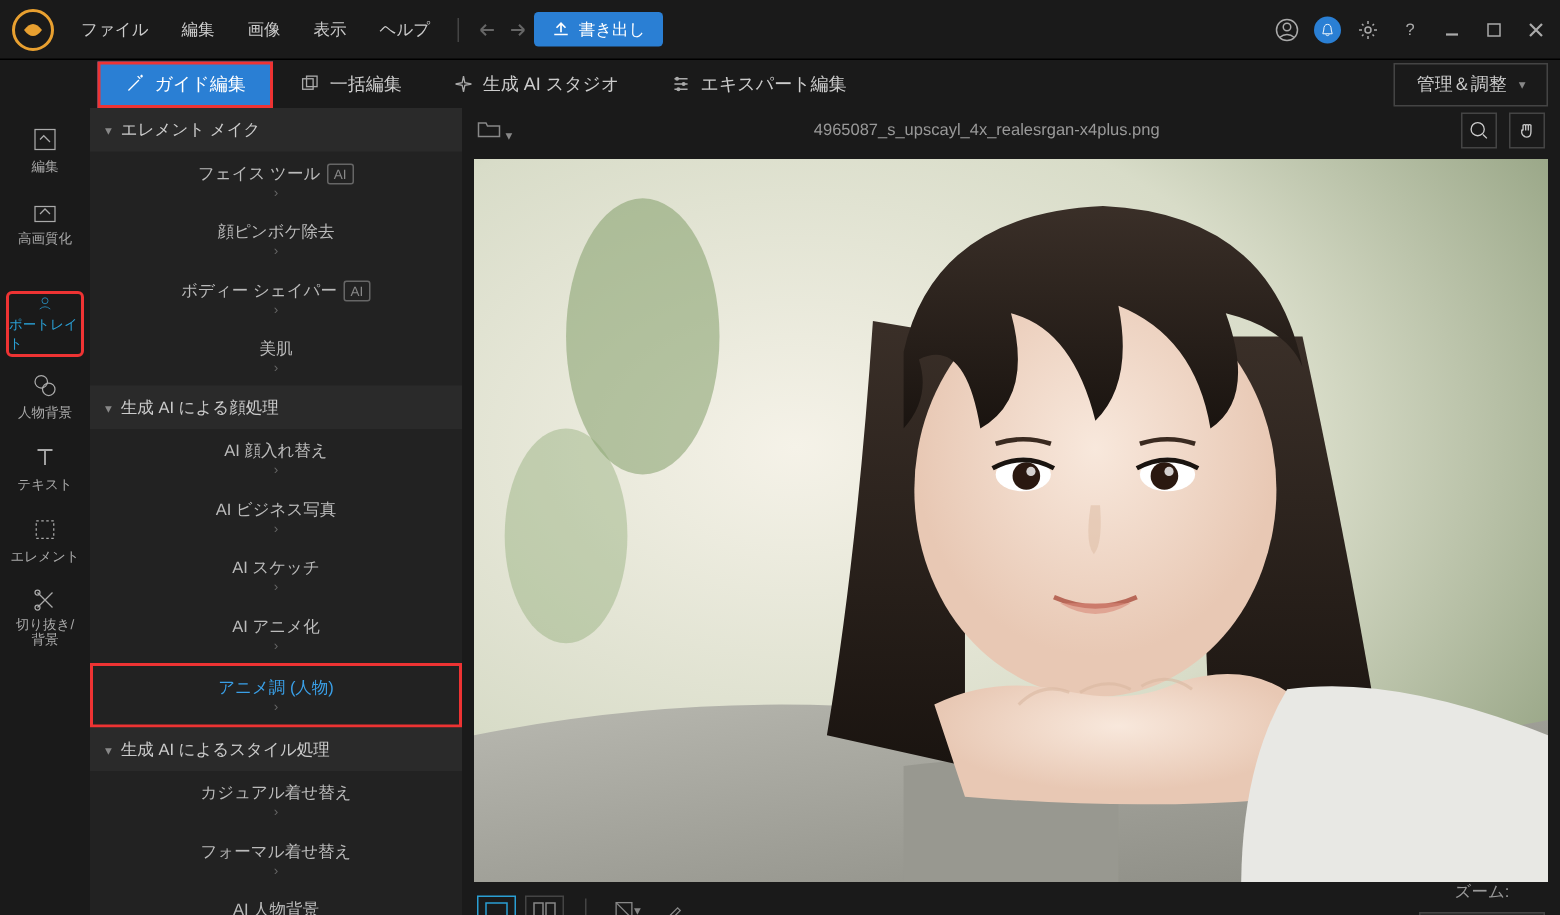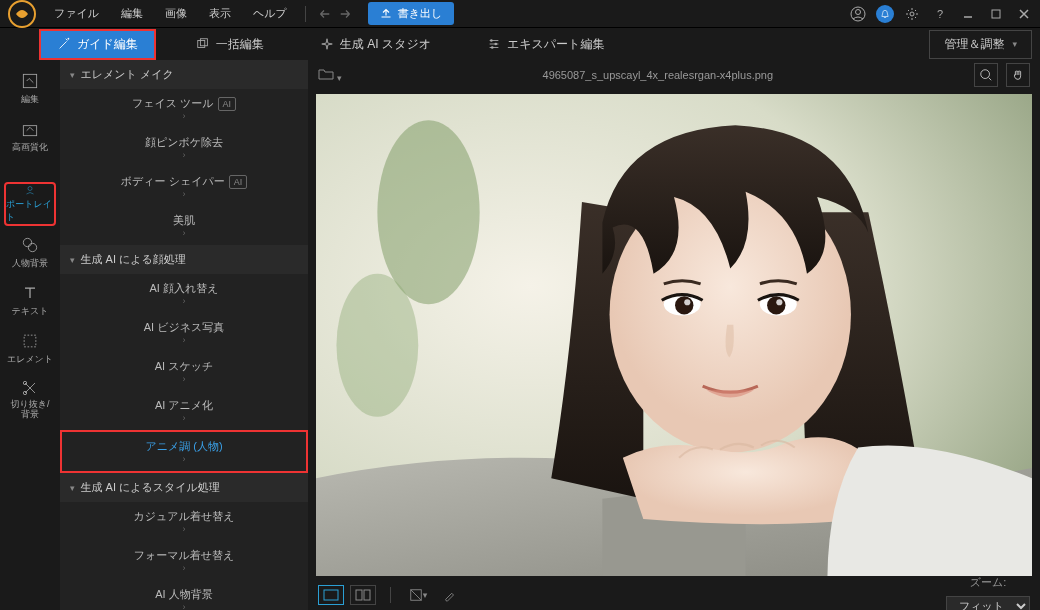--- a/index.html
+++ b/index.html
@@ -1,28 +1,28 @@
 <!DOCTYPE html>
 <html><head>
 <meta charset="utf-8">
 <style>
 * { margin:0; padding:0; box-sizing:border-box; font-family:"Meiryo","Hiragino Sans",sans-serif; }
 body { width:1040px; height:610px; background:#1a1a1a; color:#ccc; font-size:11px; overflow:hidden; }
-.topbar { height:28px; display:flex; align-items:center; padding:0 6px; background:#1a1a1a; border-bottom:1px solid #000; }
+.topbar { height:40px; display:flex; align-items:center; padding:0 6px; background:#1a1a1a; border-bottom:1px solid #000; }
 .logo { width:32px; height:32px; display:flex; align-items:center; justify-content:center; margin-right:6px; }
 .menu { display:flex; gap:2px; }
 .menu-item { padding:4px 10px; cursor:pointer; color:#ccc; }
 .sep { width:1px; height:16px; background:#444; margin:0 8px; }
 .nav-arrows { display:flex; gap:2px; }
 .nav-arrow { width:20px; height:20px; display:flex; align-items:center; justify-content:center; color:#666; cursor:pointer; }
-.export-btn { background:#2a7fd4; color:#fff; padding:4px 12px; border-radius:3px; margin-left:12px; display:flex; align-items:center; gap:6px; cursor:pointer; }
+.export-btn { background:#2a7fd4; color:#fff; padding:4px 12px; border-radius:3px; margin-left:0; display:flex; align-items:center; gap:6px; cursor:pointer; }
 .topbar-right { margin-left:auto; display:flex; align-items:center; gap:8px; }
 .top-icon { width:20px; height:20px; display:flex; align-items:center; justify-content:center; color:#aaa; cursor:pointer; }
 .notif { width:18px; height:18px; background:#2a7fd4; border-radius:50%; display:flex; align-items:center; justify-content:center; }
-.modebar { height:32px; display:flex; align-items:center; padding-left:39px; gap:24px; background:#1a1a1a; }
+.modebar { height:32px; display:flex; align-items:center; padding-left:65px; gap:2px; background:#1a1a1a; }
 .mode-btn { padding:5px 16px; display:flex; align-items:center; gap:6px; cursor:pointer; color:#ccc; font-size:12px; }
 .mode-btn.active { background:#2a7fd4; color:#fff; }
 .mode-btn.redbox { border:2px solid #e33; }
 .modebar-right { margin-left:auto; margin-right:8px; }
 .adjust-btn { padding:5px 14px; border:1px solid #444; display:flex; align-items:center; gap:8px; cursor:pointer; font-size:12px; }
 .main { display:flex; height:550px; }
 .sidebar-left { width:60px; background:#1a1a1a; display:flex; flex-direction:column; align-items:center; padding-top:6px; gap:4px; }
 .side-item { width:52px; height:44px; display:flex; flex-direction:column; align-items:center; justify-content:center; gap:2px; cursor:pointer; color:#aaa; font-size:9px; border-radius:4px; }
 .side-item.active { border:2px solid #e33; color:#2a9fd4;margin-top:20px; }
 .side-item svg { width:20px; height:20px; }

